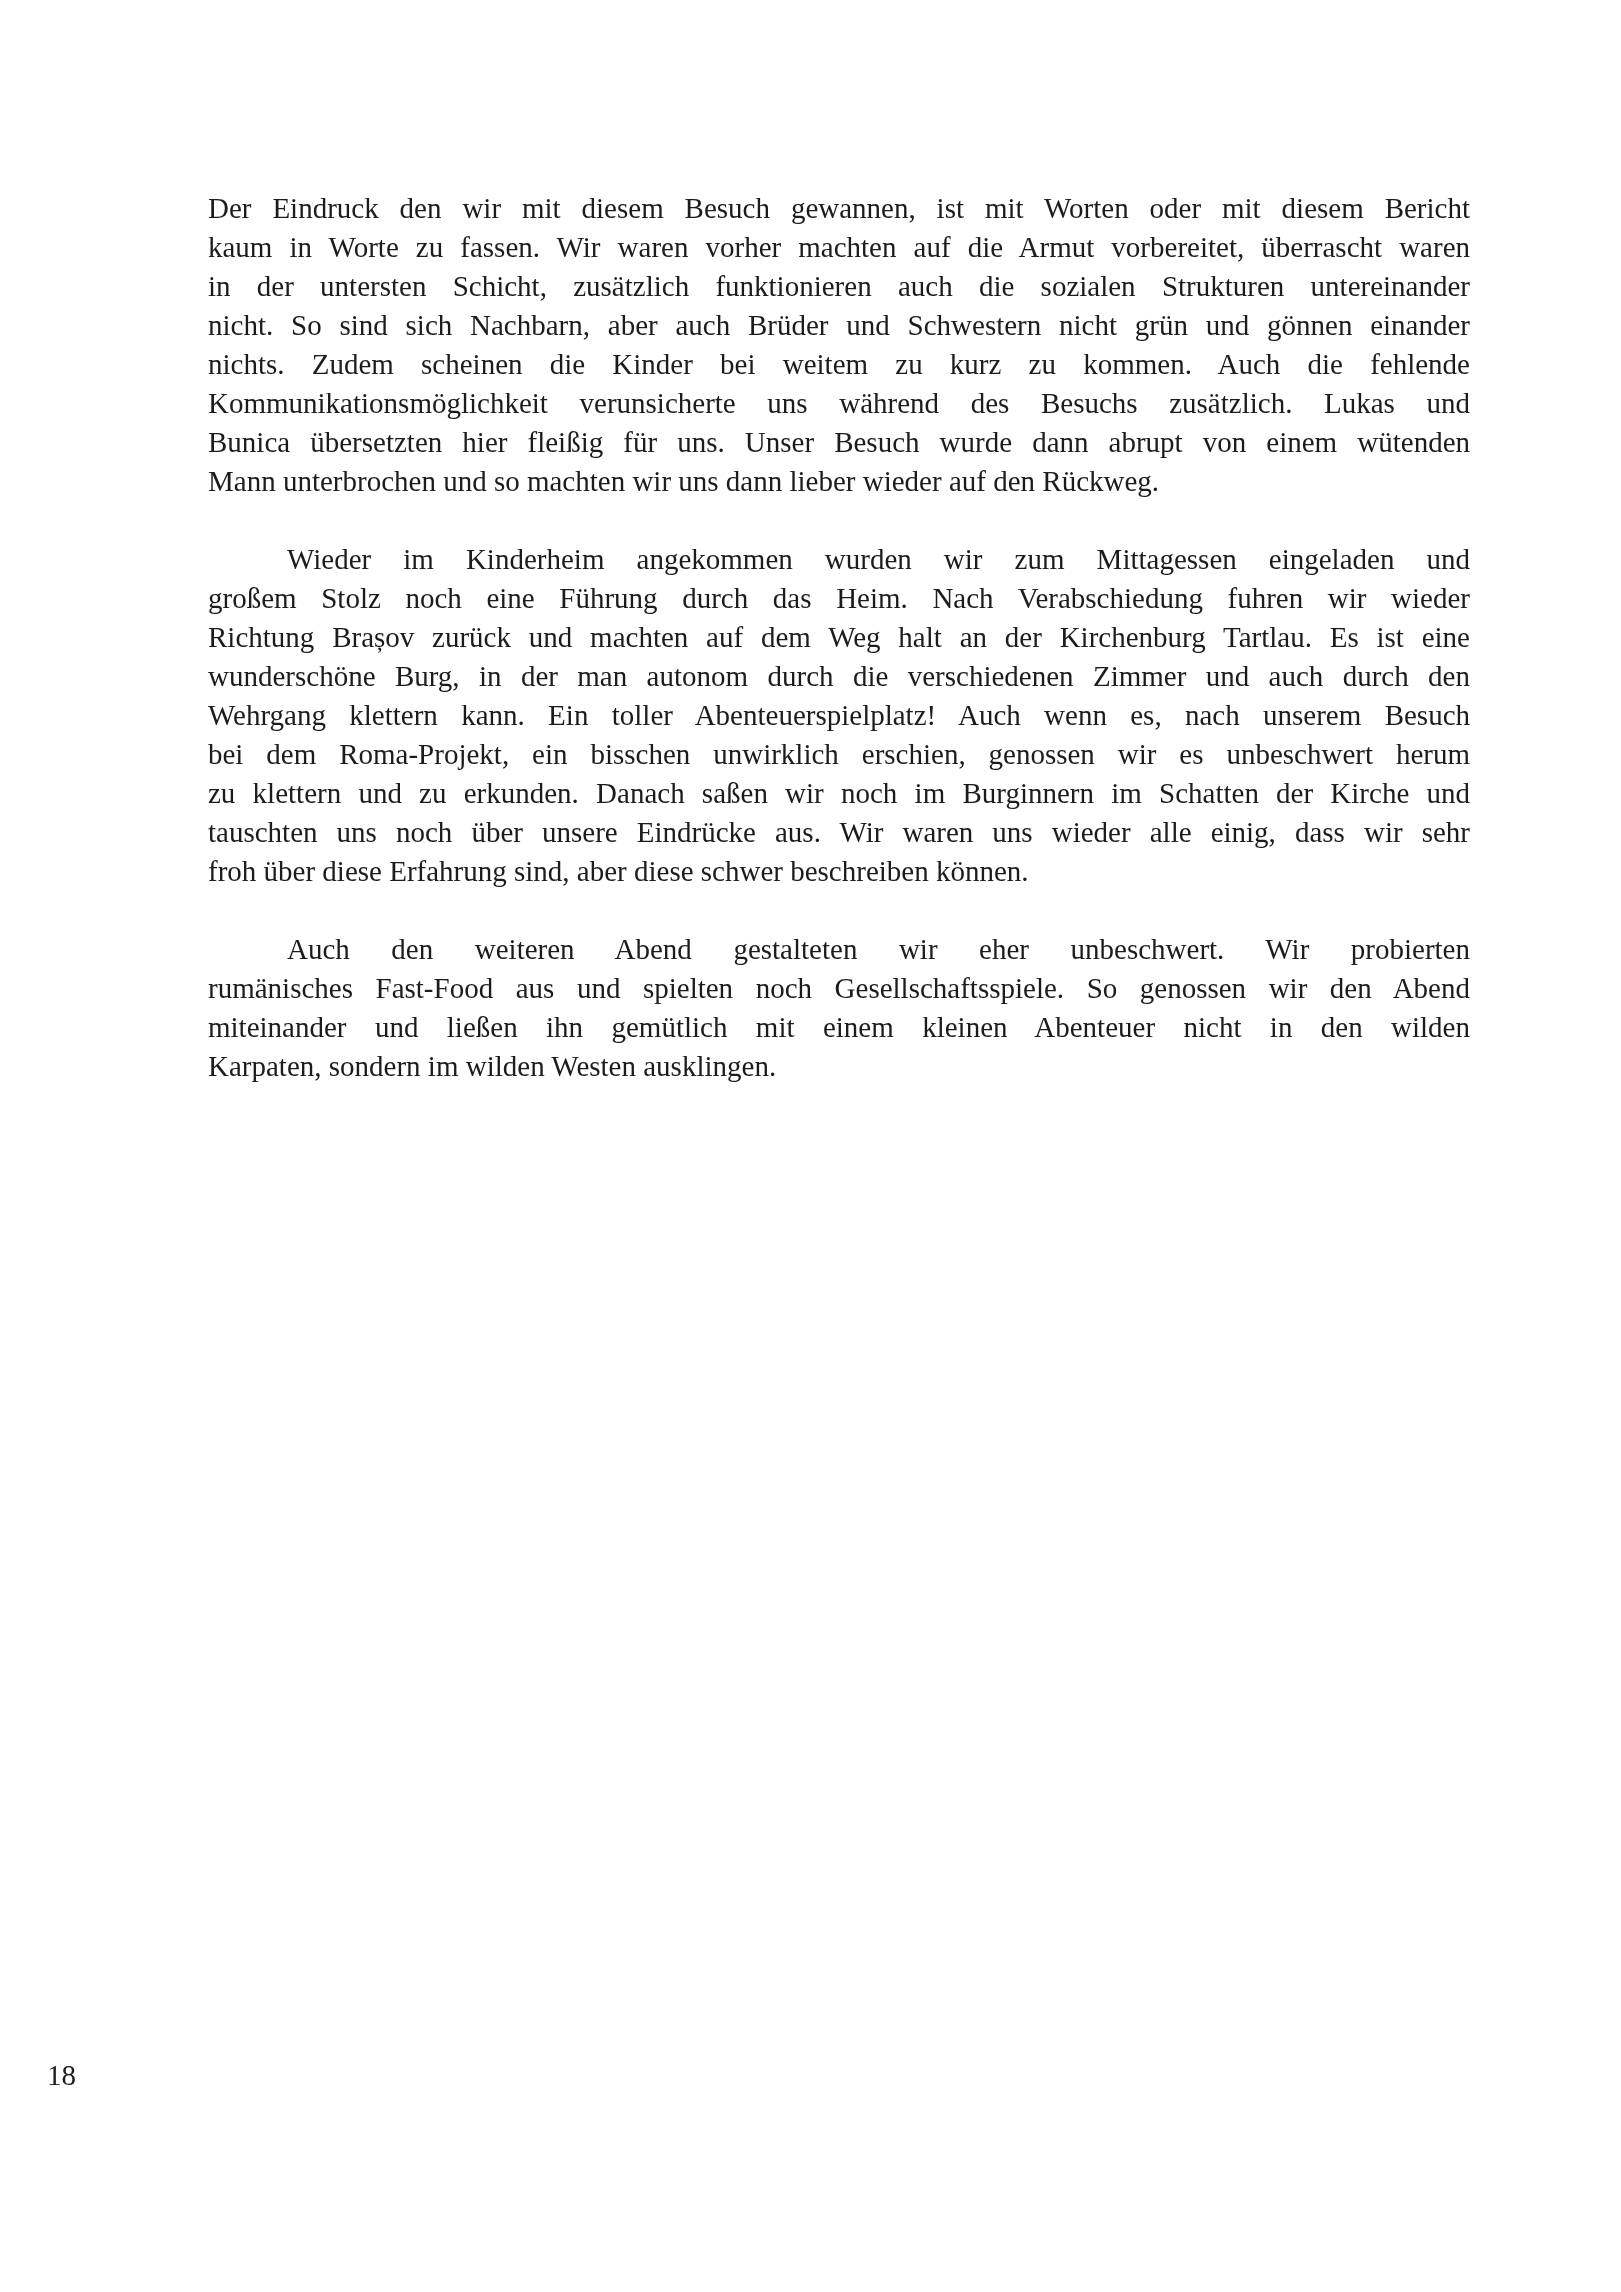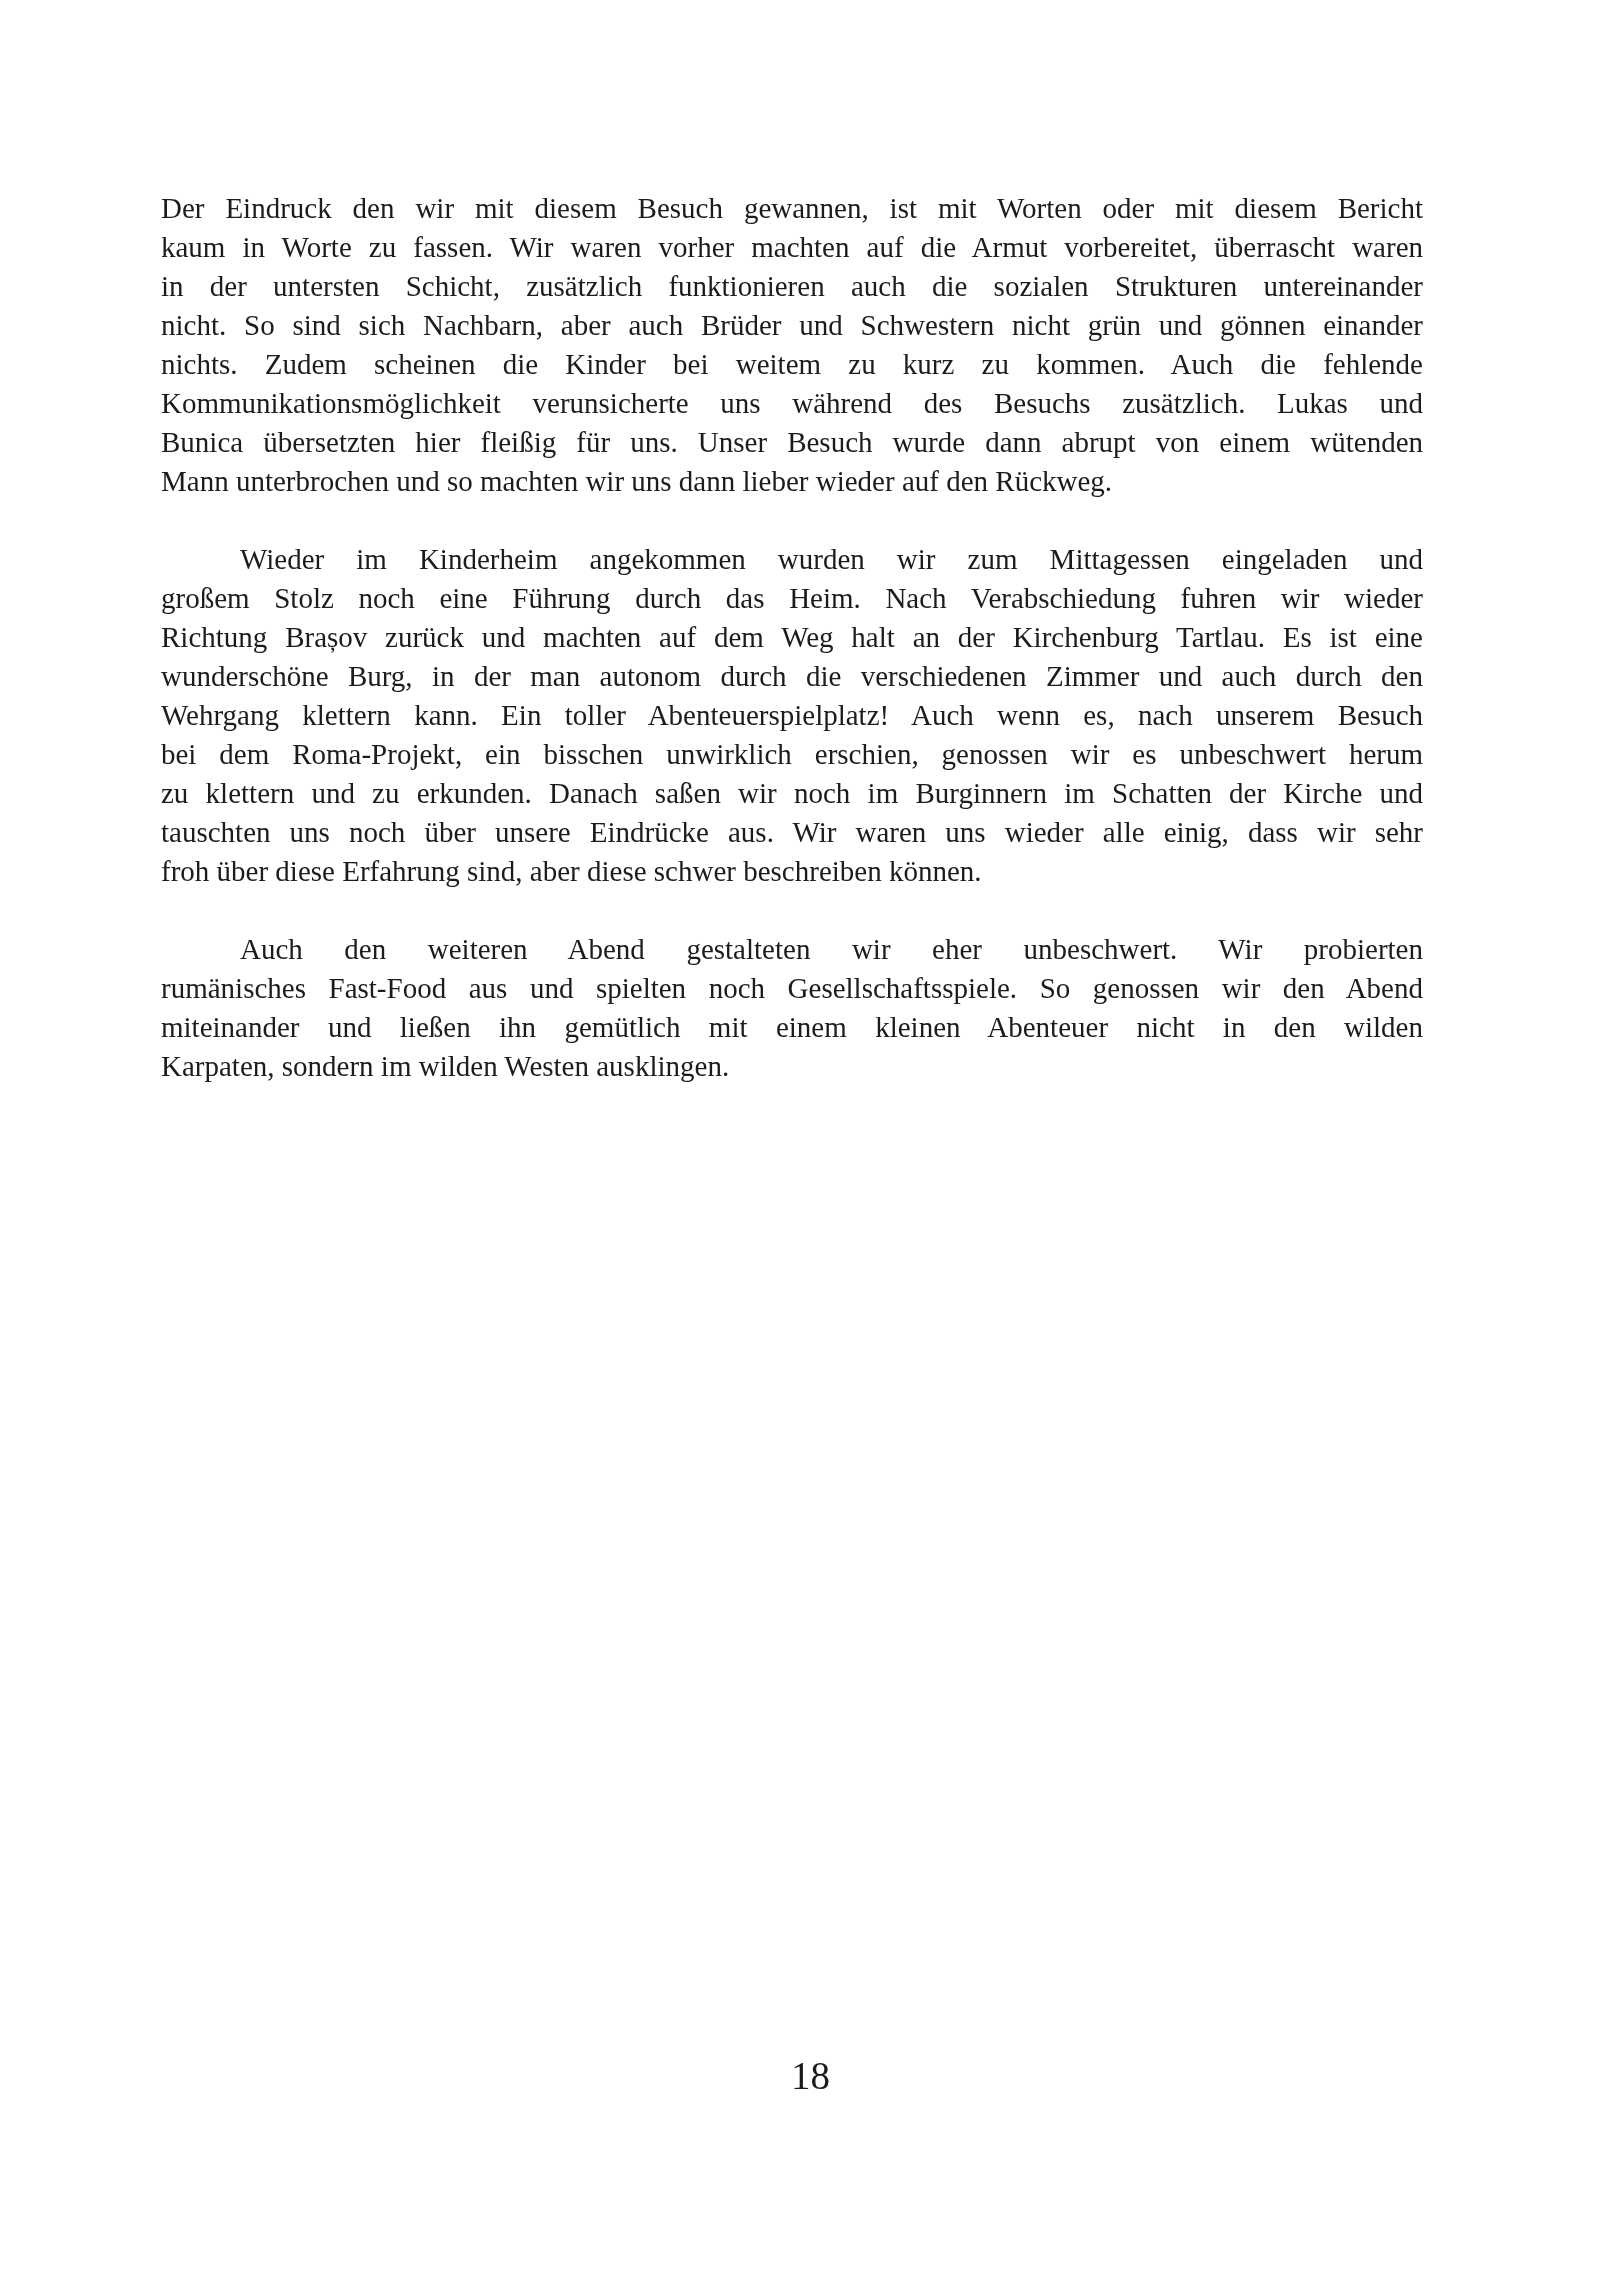--- a/index.html
+++ b/index.html
@@ -12,20 +12,21 @@
     background: #ffffff;
     position: relative;
     font-family: "Liberation Serif", serif;
     color: #1c1c1c;
     overflow: hidden;
   }
   .page {
     position: absolute;
     inset: 0;
     background: #ffffff;
+    margin-left: 47px;
   }
   .content {
     position: absolute;
     left: 161px;
     top: 189px;
     width: 1262px;
   }
   .paragraph { margin: 0; }
   .paragraph + .paragraph { margin-top: 39px; }
   .line {
@@ -40,22 +41,21 @@
     text-align-last: left;
   }
   .line.indent {
     text-indent: 79px;
   }
   .page-number {
     position: absolute;
     top: 2056px;
     left: 0;
     width: 100%;
-    text-align: center;
-    font-size: 39px;
+    font-size: 29px;
     line-height: 39px;
   }
 </style>
 </head>
 <body style="background: rgb(255, 255, 255); color: rgb(28, 28, 28);">
 
 <div class="page">
   <div class="content" id="paragraphs-container">
       <div class="paragraph">
         <div class="line">Der Eindruck den wir mit diesem Besuch gewannen, ist mit Worten oder mit diesem Bericht</div>

